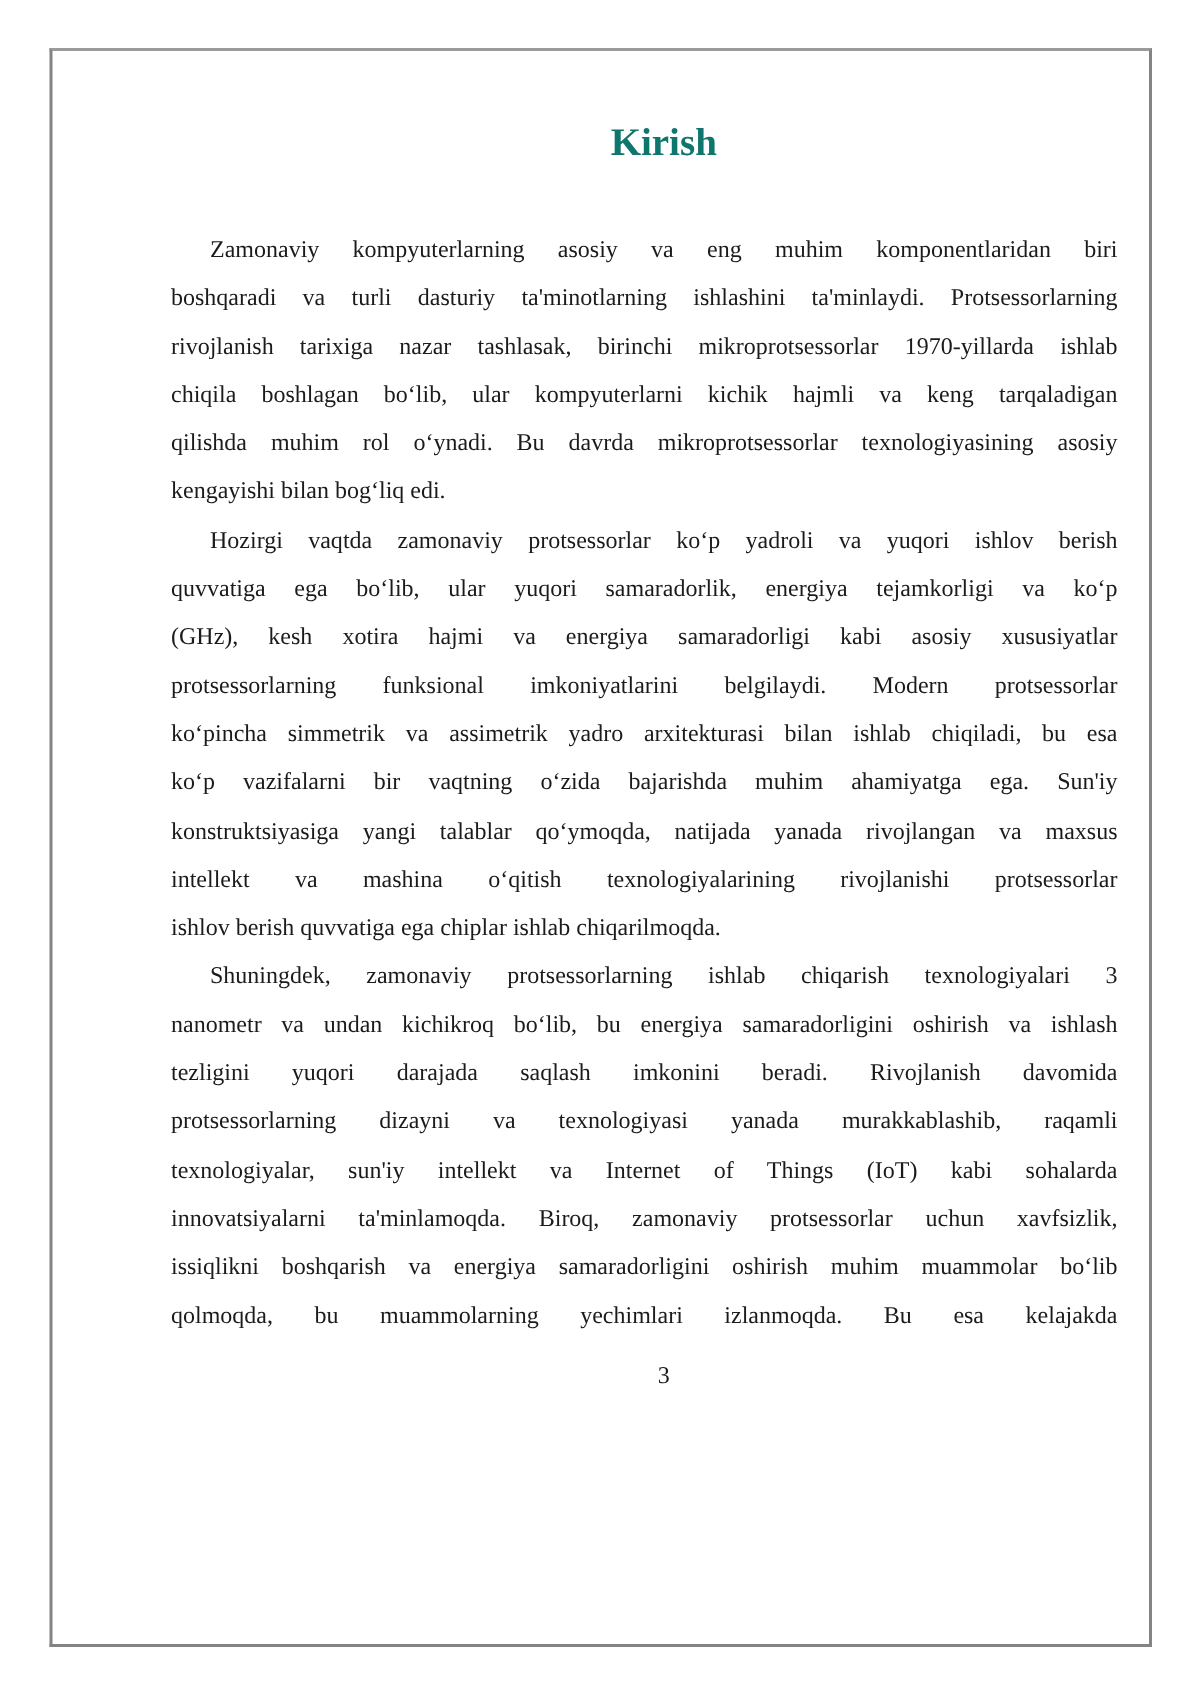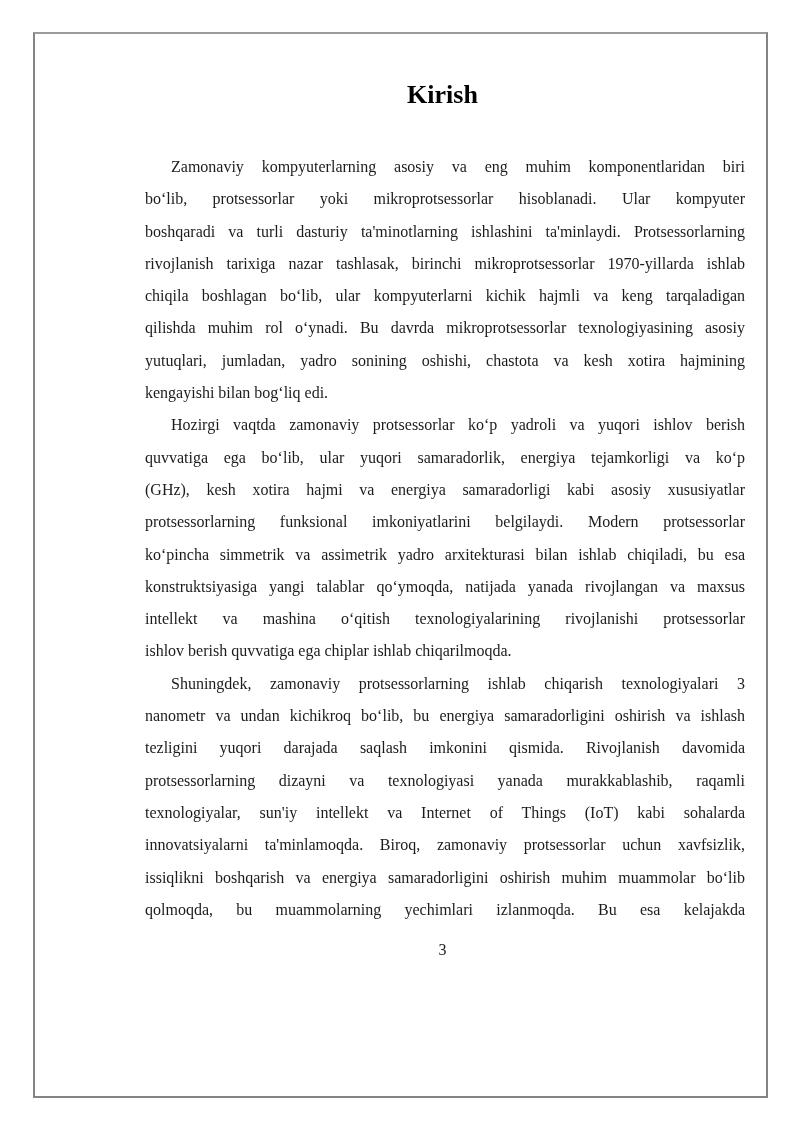--- a/index.html
+++ b/index.html
@@ -24,36 +24,35 @@
     font-family: "Liberation Serif", "DejaVu Serif", serif;
     color: #1b1b1b;
   }
   .title {
     margin: 0 0 40px 0;
     font-size: 26px;
     font-weight: bold;
     line-height: 33px;
     text-align: center;
     text-indent: 26px;
-    color: #000000;
+    color: #0f766e;
   }
   .para {
     margin: 0;
     padding: 0;
   }
   .line {
     font-size: 16px;
     line-height: 32.3px;
     height: 32.3px;
     text-align: justify;
     text-align-last: justify;
     text-justify: inter-word;
     white-space: normal;
     overflow: visible;
-    margin-left: 31px;
   }
   .line.first {
     text-indent: 26px;
   }
   .line.endline {
     text-align-last: left;
   }
   .page-number {
     margin-top: 8px;
     font-size: 16px;
@@ -64,42 +63,41 @@
 </style>
 </head>
 <body>
 
 <div class="page">
   <h1 class="title">Kirish</h1>
 
   <div id="document-body">
       <div class="para">
         <div class="line first">Zamonaviy kompyuterlarning asosiy va eng muhim komponentlaridan biri</div>
-        <div class="line">bo‘lib, protsessorlar yoki mikroprotsessorlar hisoblanadi. Ular kompyuter</div>
         <div class="line">boshqaradi va turli dasturiy ta'minotlarning ishlashini ta'minlaydi. Protsessorlarning</div>
         <div class="line">rivojlanish tarixiga nazar tashlasak, birinchi mikroprotsessorlar 1970-yillarda ishlab</div>
         <div class="line">chiqila boshlagan bo‘lib, ular kompyuterlarni kichik hajmli va keng tarqaladigan</div>
         <div class="line">qilishda muhim rol o‘ynadi. Bu davrda mikroprotsessorlar texnologiyasining asosiy</div>
-        <div class="line">yutuqlari, jumladan, yadro sonining oshishi, chastota va kesh xotira hajmining</div>
         <div class="line endline">kengayishi bilan bog‘liq edi.</div>
       </div>
       <div class="para">
         <div class="line first">Hozirgi vaqtda zamonaviy protsessorlar ko‘p yadroli va yuqori ishlov berish</div>
         <div class="line">quvvatiga ega bo‘lib, ular yuqori samaradorlik, energiya tejamkorligi va ko‘p</div>
         <div class="line">(GHz), kesh xotira hajmi va energiya samaradorligi kabi asosiy xususiyatlar</div>
         <div class="line">protsessorlarning funksional imkoniyatlarini belgilaydi. Modern protsessorlar</div>
         <div class="line">ko‘pincha simmetrik va assimetrik yadro arxitekturasi bilan ishlab chiqiladi, bu esa</div>
+        <div class="line">ko‘p vazifalarni bir vaqtning o‘zida bajarishda muhim ahamiyatga ega. Sun'iy</div>
         <div class="line">konstruktsiyasiga yangi talablar qo‘ymoqda, natijada yanada rivojlangan va maxsus</div>
         <div class="line">intellekt va mashina o‘qitish texnologiyalarining rivojlanishi protsessorlar</div>
         <div class="line endline">ishlov berish quvvatiga ega chiplar ishlab chiqarilmoqda.</div>
       </div>
       <div class="para">
         <div class="line first">Shuningdek, zamonaviy protsessorlarning ishlab chiqarish texnologiyalari 3</div>
         <div class="line">nanometr va undan kichikroq bo‘lib, bu energiya samaradorligini oshirish va ishlash</div>
-        <div class="line">tezligini yuqori darajada saqlash imkonini qismida. Rivojlanish davomida</div>
+        <div class="line">tezligini yuqori darajada saqlash imkonini beradi. Rivojlanish davomida</div>
         <div class="line">protsessorlarning dizayni va texnologiyasi yanada murakkablashib, raqamli</div>
         <div class="line">texnologiyalar, sun'iy intellekt va Internet of Things (IoT) kabi sohalarda</div>
         <div class="line">innovatsiyalarni ta'minlamoqda. Biroq, zamonaviy protsessorlar uchun xavfsizlik,</div>
         <div class="line">issiqlikni boshqarish va energiya samaradorligini oshirish muhim muammolar bo‘lib</div>
         <div class="line">qolmoqda, bu muammolarning yechimlari izlanmoqda. Bu esa kelajakda</div>
       </div>
     </div>
 
   <div class="page-number">3</div>
 </div>

